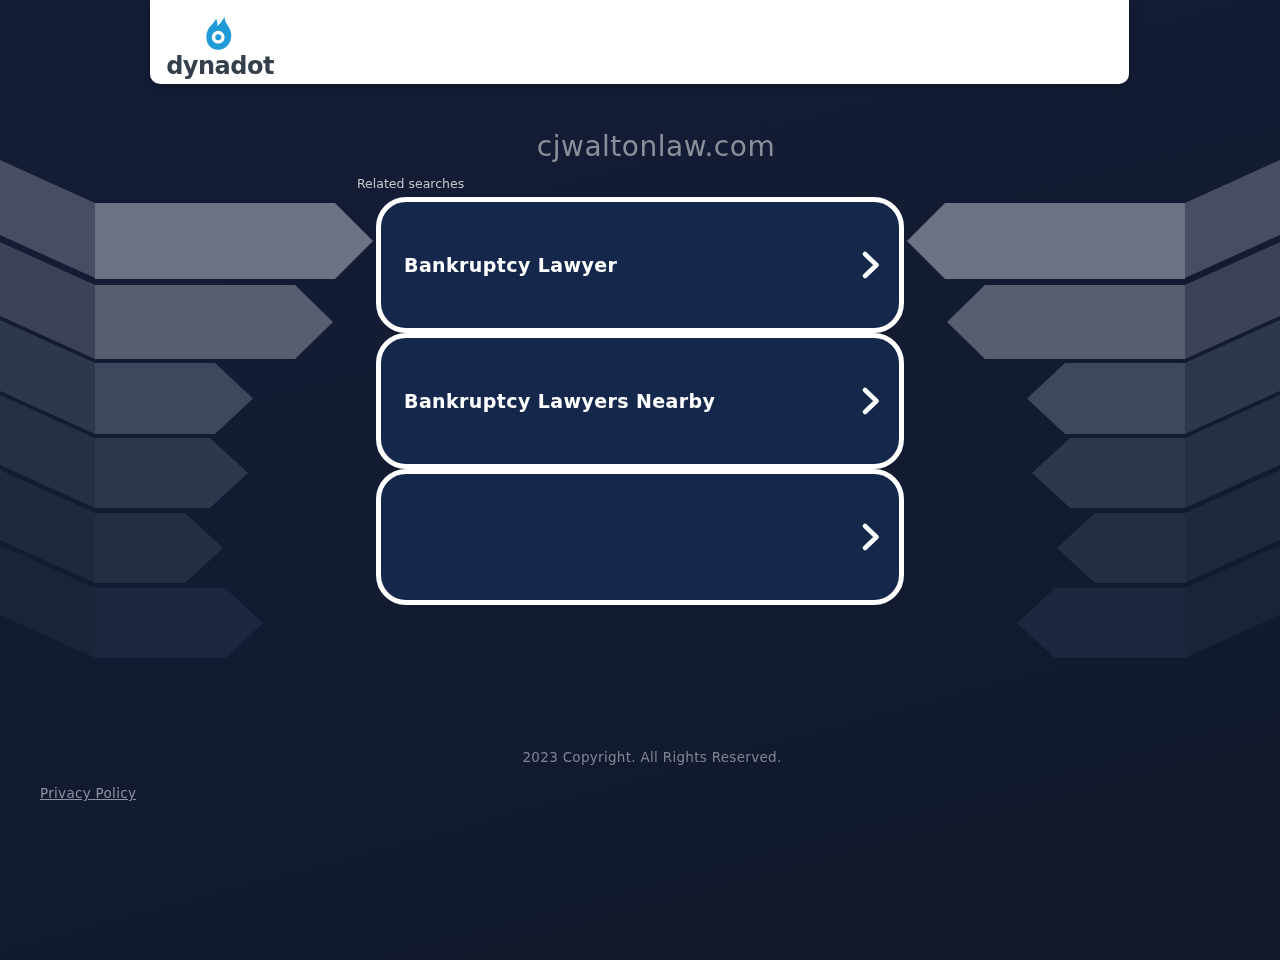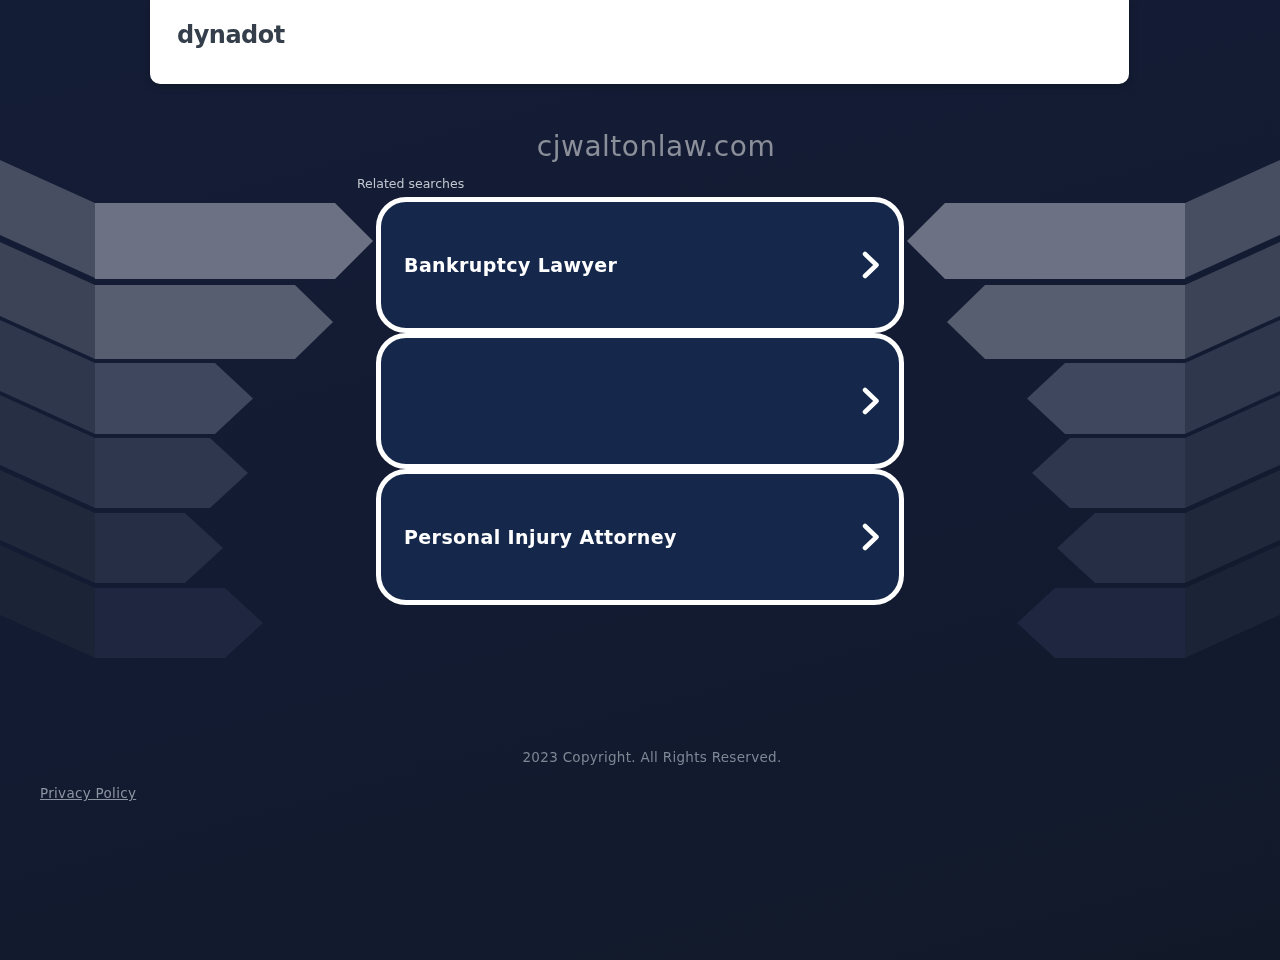--- a/index.html
+++ b/index.html
@@ -39,21 +39,21 @@
   .aR5{left:1057px;top:513px;width:128px;height:70px;background:#262e45;}
   .aR6{left:1017px;top:588px;width:168px;height:70px;background:#1f2740;}
   
   .topbar{
     position:absolute;left:150px;top:0;width:979px;height:84px;
     background:#ffffff;border-radius:0 0 10px 10px;
     box-shadow:0 2px 8px rgba(0,0,0,0.25);
   }
   .logo{
     position:absolute;left:27px;top:16px;width:86px;
-    display:flex;flex-direction:row;align-items:center;
+    display:flex;flex-direction:column;align-items:center;
     text-decoration:none;cursor:pointer;
   }
   .wordmark{
     font-size:24px;font-weight:700;letter-spacing:-0.5px;
     color:#343f4b;line-height:1;margin-top:1px;
   }
   
   .domain-title{
     position:absolute;left:0;top:114px;width:100%;margin:16px;
     text-align:center;font-size:28px;font-weight:400;
@@ -137,26 +137,26 @@
   <div class="related-label">Related searches</div>
 
   <div class="cards">
     <a class="card">
       <span class="card-label">Bankruptcy Lawyer</span>
       <svg class="chev" width="20" height="28" viewBox="0 0 20 28">
         <path d="M4 3 L15.5 14 L4 25" fill="none" stroke="#ffffff" stroke-width="4.5" stroke-linecap="round" stroke-linejoin="round"></path>
       </svg>
     </a>
     <a class="card">
+      <span class="card-label">Bankruptcy Lawyers Nearby</span>
       <svg class="chev" width="20" height="28" viewBox="0 0 20 28">
         <path d="M4 3 L15.5 14 L4 25" fill="none" stroke="#ffffff" stroke-width="4.5" stroke-linecap="round" stroke-linejoin="round"></path>
       </svg>
     </a>
     <a class="card">
-      <span class="card-label">Personal Injury Attorney</span>
       <svg class="chev" width="20" height="28" viewBox="0 0 20 28">
         <path d="M4 3 L15.5 14 L4 25" fill="none" stroke="#ffffff" stroke-width="4.5" stroke-linecap="round" stroke-linejoin="round"></path>
       </svg>
     </a>
   </div>
 
   <div class="copyright">2023 Copyright. All Rights Reserved.</div>
   <div class="privacy-wrap">
     <a class="privacy">Privacy Policy</a>
   </div>

